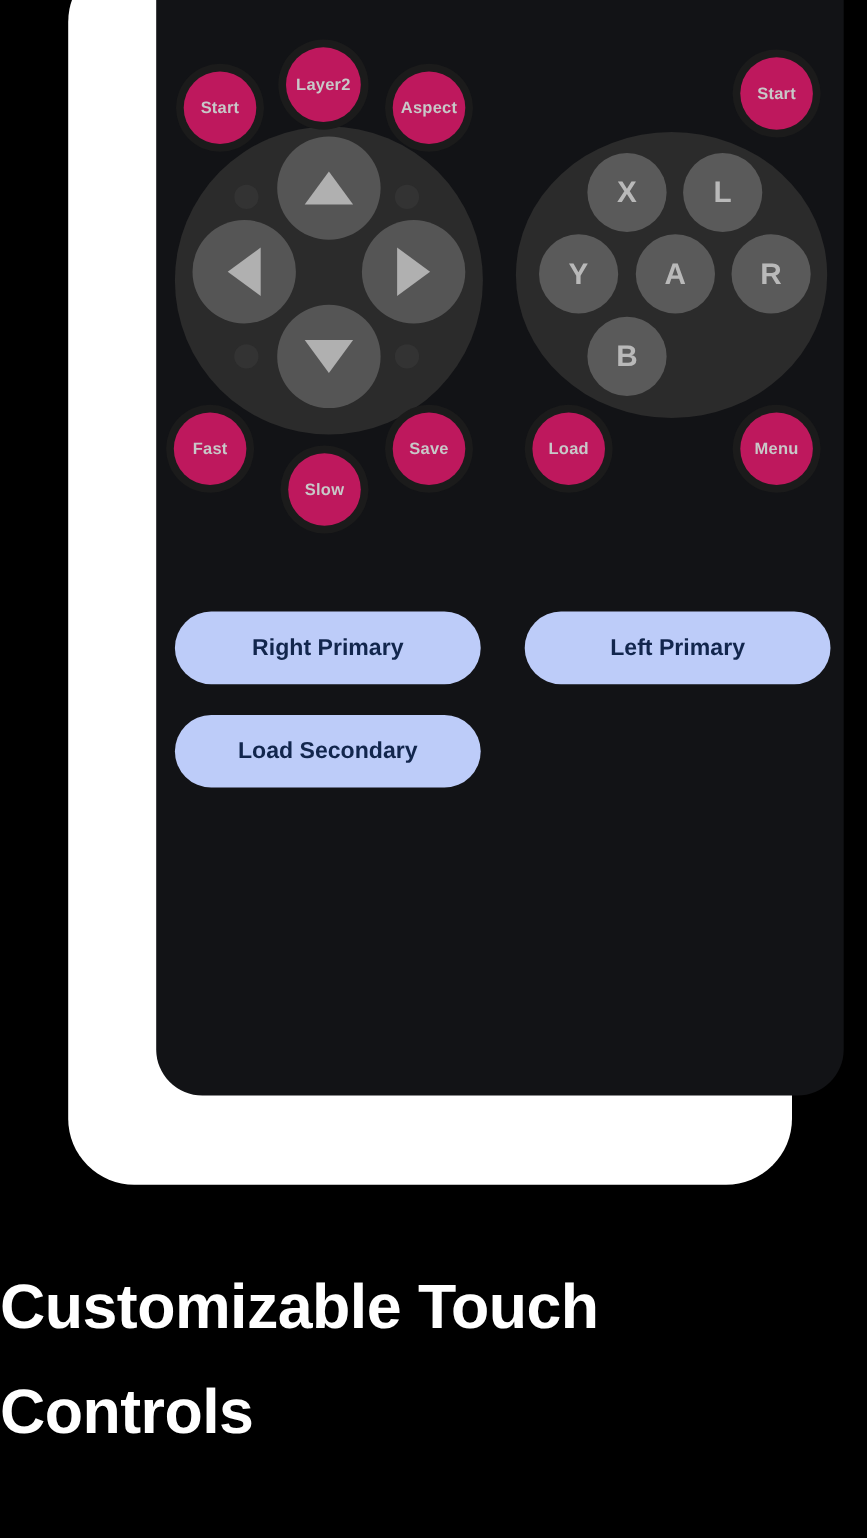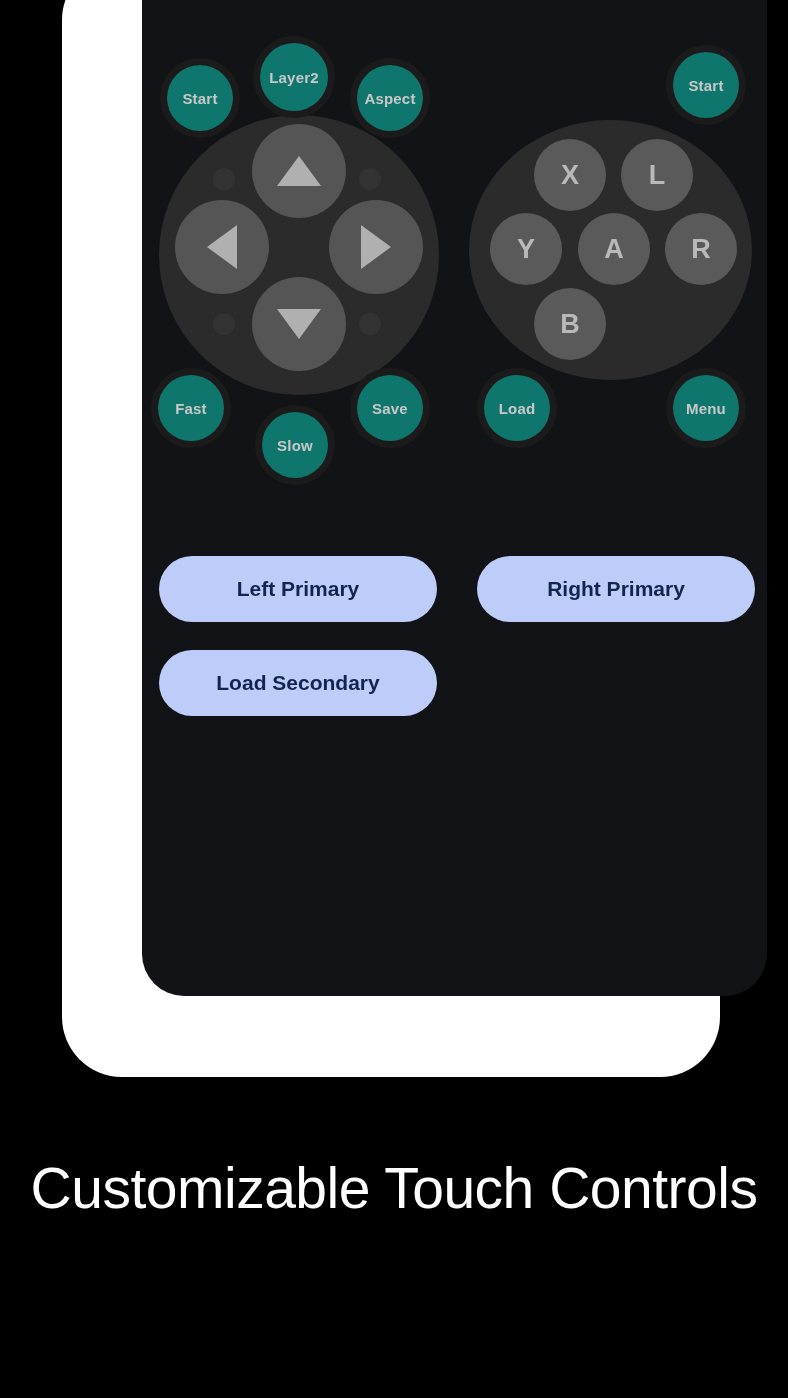--- a/index.html
+++ b/index.html
@@ -32,21 +32,21 @@
   
   #controls-overlay {
     position: absolute;
     left: 0; top: 0;
     width: 625px; height: 545px;
   }
 
   .round-btn {
     position: absolute;
     border-radius: 50%;
-    background: #0f766e;
+    background: #be185d;
     display: flex;
     align-items: center;
     justify-content: center;
     color: #c8c8c8;
     font-weight: bold;
     letter-spacing: .2px;
     box-shadow: 0 0 0 7px #1b1b1b;
     user-select: none;
   }
   .round-btn.small-label { font-size: 15px; }
@@ -129,24 +129,23 @@
     font-family: "DejaVu Sans Mono", monospace;
     flex: none;
   }
   .reset-label { color: #e3e3e5; font-size: 25px; }
 
   
   #caption {
     position: absolute;
     left: 0; top: 1140px;
     width: 788px;
-    text-align: center;
     color: #ffffff;
     font-size: 57px;
-    font-weight: normal;
+    font-weight: bold;
     line-height: 96px;
     letter-spacing: -0.5px;
   }
 </style>
 </head>
 <body>
 
 <div id="phone-frame">
   <div id="phone-screen">
 
@@ -221,24 +220,24 @@
         <span>Load</span>
       </div>
       <div class="round-btn small-label" style="left:531px; top:415px; width:66px; height:66px;align-items:center;">
         <span>Menu</span>
       </div>
     </div>
 
     <div id="pill-grid">
       <div class="pill-row">
         <div class="pill">
-          <span>Left Primary</span>
+          <span>Right Primary</span>
         </div>
         <div class="pill">
-          <span>Right Primary</span>
+          <span>Left Primary</span>
         </div>
       </div>
       <div class="pill-row">
         <div class="pill">
           <span>Load Secondary</span>
         </div>
       </div>
     </div>
 
 

